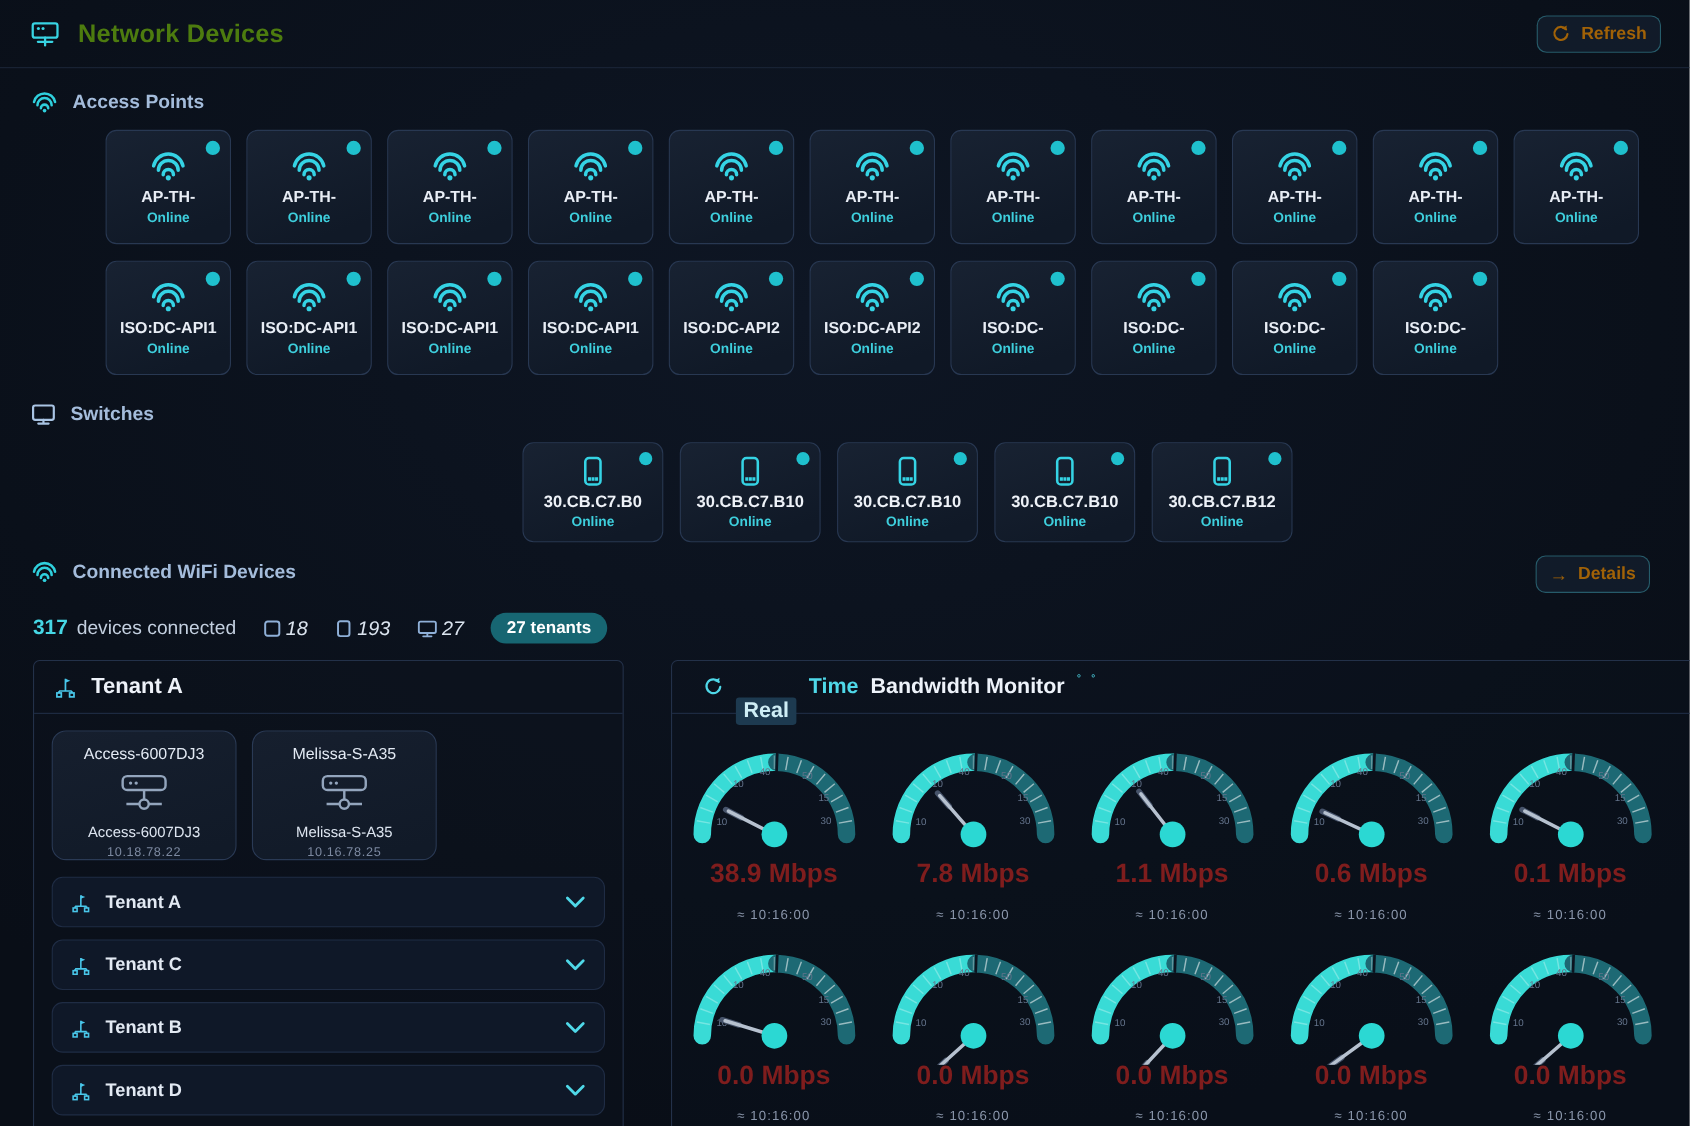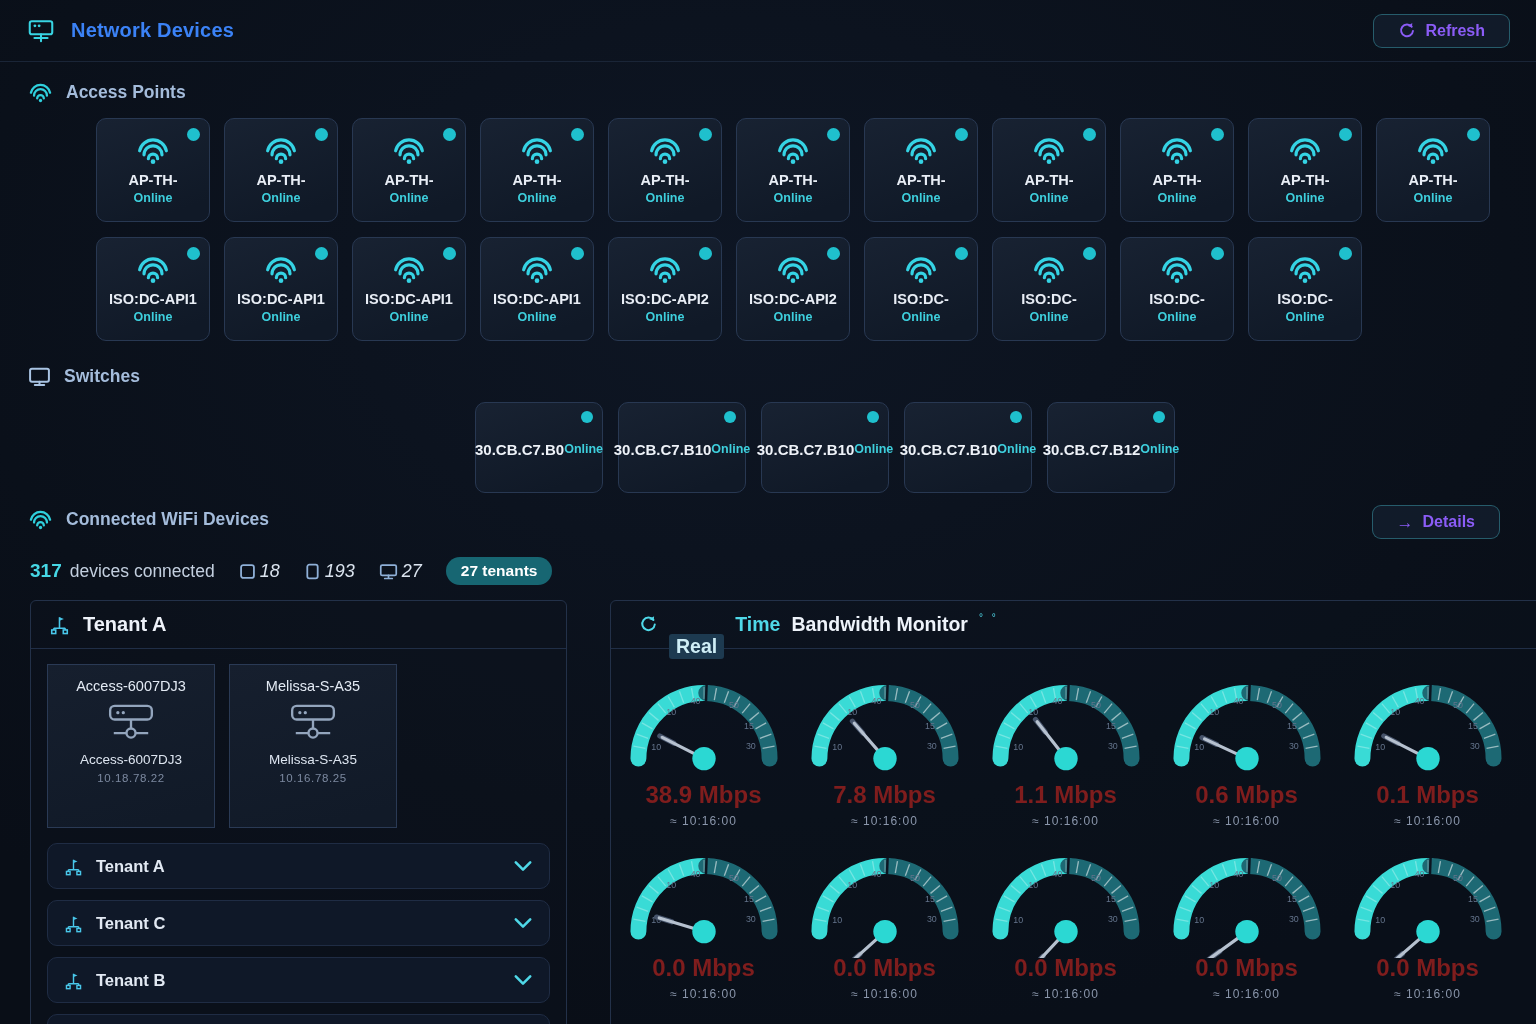--- a/index.html
+++ b/index.html
@@ -9,24 +9,24 @@
     font-family:"Liberation Sans", sans-serif;
     -webkit-font-smoothing:antialiased;
   }
   svg{display:block;}
   svg text{font-family:"Liberation Sans", sans-serif;}
 
   
   .top-header{position:absolute;left:0;top:0;width:100%;height:62px;display:flex;align-items:center;
     padding:0 26px;box-sizing:border-box;border-bottom:1px solid #1a2537;}
   .app-icon{color:#38d4e3;margin-right:15px;}
-  .app-title{font-size:20px;font-weight:bold;color:#3b82f6;letter-spacing:.2px;}
-  .btn{display:flex;align-items:center;gap:9px;color:#8b5cf6;font-size:16px;font-weight:600;
+  .app-title{font-size:23px;font-weight:bold;color:#4d7c0f;letter-spacing:.2px;}
+  .btn{display:flex;align-items:center;gap:9px;color:#a16207;font-size:16px;font-weight:600;
     border:1px solid rgba(79,216,232,.35);background:rgba(23,36,54,.55);border-radius:9px;
-    padding:7px 24px;cursor:pointer;}
+    padding:7px 12px;cursor:pointer;}
   .refresh-btn{margin-left:auto;}
 
   
   .section-label{position:absolute;display:flex;align-items:center;gap:13px;color:#a4bcdb;
     font-size:17.5px;font-weight:600;}
   #ap-label{left:28px;top:82px;}
   #sw-label{left:28px;top:366px;}
   #wifi-label{left:28px;top:509px;}
   .sec-icon-cyan{color:#2fd0dd;}
   .sec-icon-steel{color:#a9c4e4;}
@@ -38,21 +38,21 @@
     background:linear-gradient(160deg,#182232 0%,#101927 85%);border:1px solid #283852;
     display:flex;flex-direction:column;align-items:center;justify-content:center;}
   .ap-card .dot{position:absolute;top:9px;right:9px;width:13px;height:13px;border-radius:50%;background:#1fc0cd;}
   .ap-wifi{color:#35d3e4;}
   .ap-name{color:#e8edf5;font-size:14.5px;font-weight:bold;margin-top:7px;white-space:nowrap;}
   .ap-status{color:#3ecfdd;font-size:12.5px;font-weight:600;margin-top:3px;}
 
   .switch-grid{position:absolute;left:475px;top:402px;display:flex;gap:15px;}
   .sw-card{width:128px;height:91px;border-radius:10px;box-sizing:border-box;position:relative;
     background:linear-gradient(160deg,#182232 0%,#101927 85%);border:1px solid #283852;
-    display:flex;flex-direction:row;align-items:center;justify-content:center;}
+    display:flex;flex-direction:column;align-items:center;justify-content:center;}
   .sw-card .dot{position:absolute;top:8px;right:9px;width:12px;height:12px;border-radius:50%;background:#1fc0cd;}
   .sw-icon{color:#35d3e4;}
   .sw-name{color:#eef2f8;font-size:15px;font-weight:600;margin-top:4px;white-space:nowrap;}
   .sw-status{color:#3ecfdd;font-size:12.5px;font-weight:600;margin-top:2px;}
 
   
   .details-btn{position:absolute;right:36px;top:505px;}
   .arrow-glyph{font-size:17px;line-height:1;}
   .stats-row{position:absolute;left:30px;top:557px;display:flex;align-items:center;gap:24px;}
   .stat-total{display:flex;align-items:baseline;gap:8px;justify-content:flex-end;}
@@ -64,21 +64,21 @@
     border-radius:17px;padding:5px 15px;cursor:pointer;}
 
   
   .tenant-panel{position:absolute;left:30px;top:600px;width:537px;height:440px;box-sizing:border-box;
     border:1px solid #233149;border-radius:6px;background:rgba(13,20,32,.35);}
   .panel-header{height:48px;display:flex;align-items:center;gap:13px;padding:0 18px;
     border-bottom:1px solid #202e46;box-sizing:border-box;}
   .tenant-title{font-size:20px;font-weight:bold;color:#eef2f9;}
   .tenant-ic{color:#49c7ea;}
   .device-row{display:flex;gap:14px;padding:15px 16px 11px;}
-  .device-card{width:168px;height:164px;box-sizing:border-box;border:1px solid #2a3a55;border-radius:0;
+  .device-card{width:168px;height:118px;box-sizing:border-box;border:1px solid #2a3a55;border-radius:13px;
     background:linear-gradient(165deg,#161f2e 0%,#111a28 90%);display:flex;flex-direction:column;
     align-items:center;padding-top:13px;}
   .device-title{font-size:14.5px;color:#e3eaf4;}
   .device-svg{color:#93a5bd;margin-top:9px;}
   .device-name{font-size:13.5px;color:#dde5f0;margin-top:7px;}
   .device-ip{font-size:11.5px;color:#7c89a0;margin-top:5px;letter-spacing:.6px;}
   .tenant-list{padding:0 16px;display:flex;flex-direction:column;gap:11px;margin-top:4px;}
   .tenant-row{height:46px;background:#0f1828;border:1px solid #1f2c44;border-radius:10px;
     display:flex;align-items:center;gap:13px;padding:0 16px;box-sizing:border-box;cursor:pointer;}
   .tenant-row-label{color:#e2e9f3;font-size:16.5px;font-weight:600;}
@@ -91,21 +91,21 @@
     border-bottom:1px solid #202e46;box-sizing:border-box;font-size:19.5px;}
   .bw-refresh{color:#4fd8e8;}
   .bw-real{background:#1d3a50;color:#cfeef6;padding:1px 7px;border-radius:3px;font-weight:600;margin-top:44px;}
   .bw-accent{color:#4fd8e8;font-weight:600;}
   .bw-rest{color:#eef3fa;font-weight:bold;}
   .bw-dots{color:#4fd8e8;font-size:10px;align-self:flex-start;margin-top:11px;letter-spacing:3px;}
   .gauge-grid{display:grid;grid-template-columns:repeat(5,181px);justify-content:flex-start;
     padding:12px 0 0 2px;row-gap:6px;}
   .gauge-cell{display:flex;flex-direction:column;align-items:center;}
   .gauge-value{color:#7f1d1d;font-size:24px;font-weight:bold;margin-top:-4px;}
-  .gauge-time{color:#8a96ab;font-size:12px;margin-top:5px;letter-spacing:1px;}
+  .gauge-time{color:#8a96ab;font-size:12px;margin-top:15px;letter-spacing:1px;}
 </style>
 </head>
 <body>
 
 <div class="top-header">
   <span class="app-icon">
     <svg viewBox="0 0 32 28" width="30" height="28">
       <rect x="4" y="3.5" width="24" height="14" rx="2.2" fill="none" stroke="currentColor" stroke-width="2.2"></rect>
       <circle cx="9.5" cy="8.5" r="1.5" fill="currentColor"></circle>
       <circle cx="14" cy="8.5" r="1.5" fill="currentColor"></circle>

